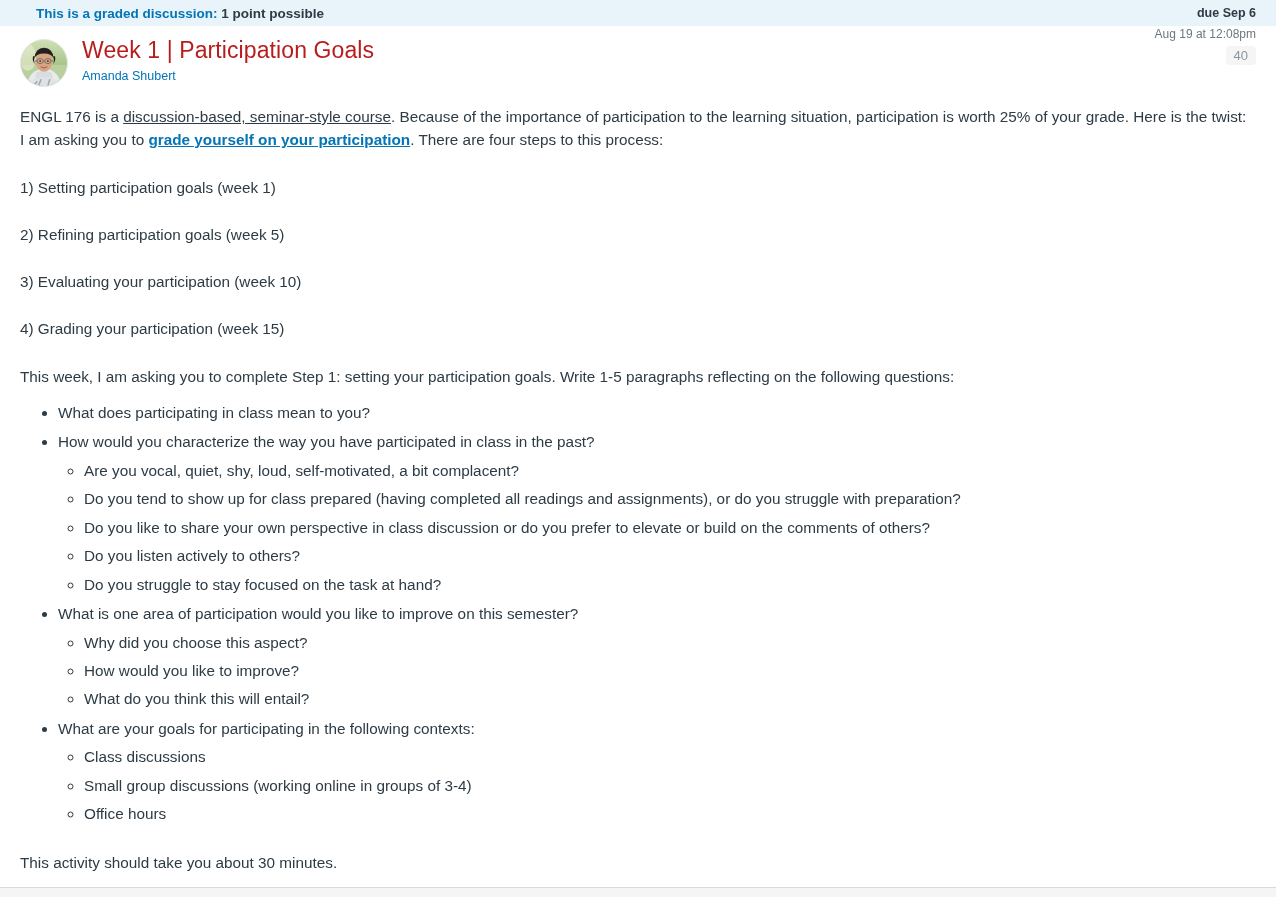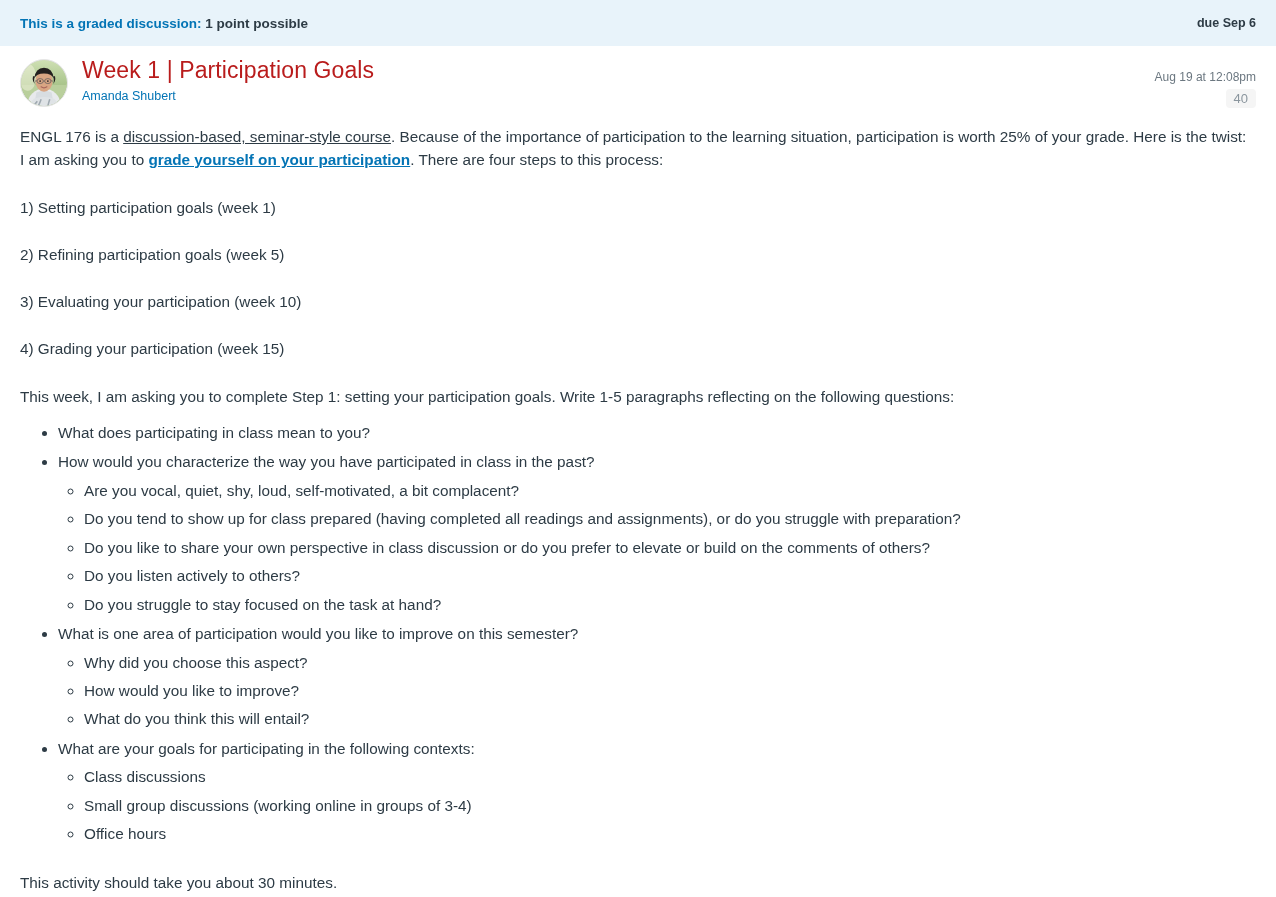--- a/index.html
+++ b/index.html
@@ -7,26 +7,26 @@
     margin: 0; padding: 0;
     width: 1276px; height: 897px;
     background: #ffffff;
     font-family: "Liberation Sans", sans-serif;
     color: #2D3B45;
     -webkit-font-smoothing: antialiased;
   }
 
   
   .graded-banner {
-    height: 46px;
+    height: 26px;
     background: #E8F3FA;
     display: flex;
     align-items: center;
     justify-content: space-between;
-    padding: 0 20px 0 20px;
+    padding: 0 20px 0 36px;
     font-size: 13.5px;
     text-align: center;
   }
   .graded-left { color: #0374B5; font-weight: bold; }
   .graded-left .points { color: #2D3B45; font-weight: bold; }
   .graded-left .lead { font-weight: bold; }
   .graded-due { color: #2D3B45; font-weight: bold; font-size: 12.5px; }
 
   
   .post-header {
@@ -56,21 +56,21 @@
   }
   .post-author {
     font-size: 12.5px;
     color: #0374B5;
     margin-top: 3px;
     cursor: pointer;
   }
   .header-meta {
     position: absolute;
     right: 20px;
-    top: 24px;
+    top: 1px;
     text-align: right;
   }
   .post-date { font-size: 12px; color: #6B7780; }
   .unread-count {
     display: inline-block;
     margin-top: 5px;
     background: #F5F5F5;
     color: #8B969E;
     border-radius: 4px;
     font-size: 13px;

